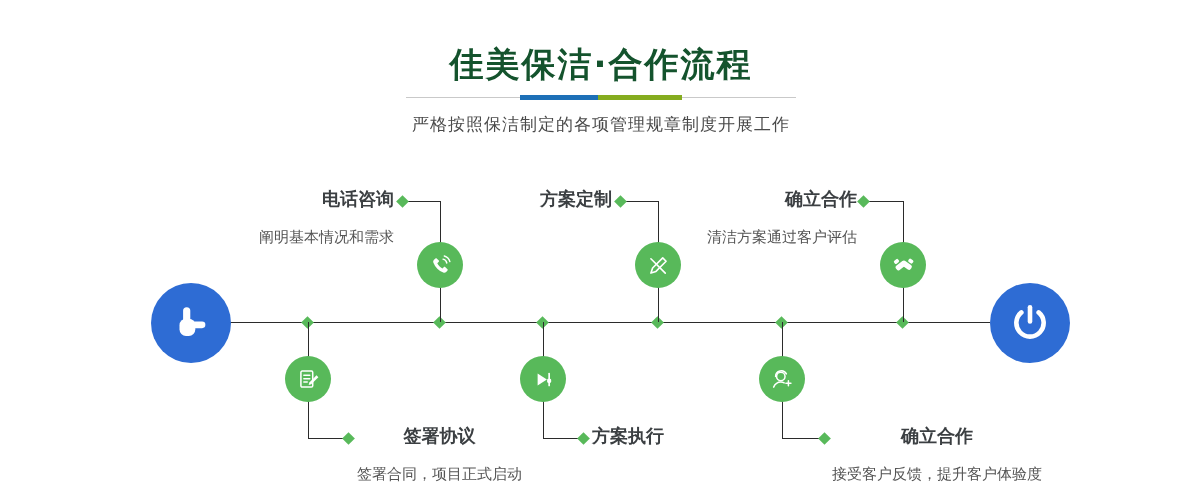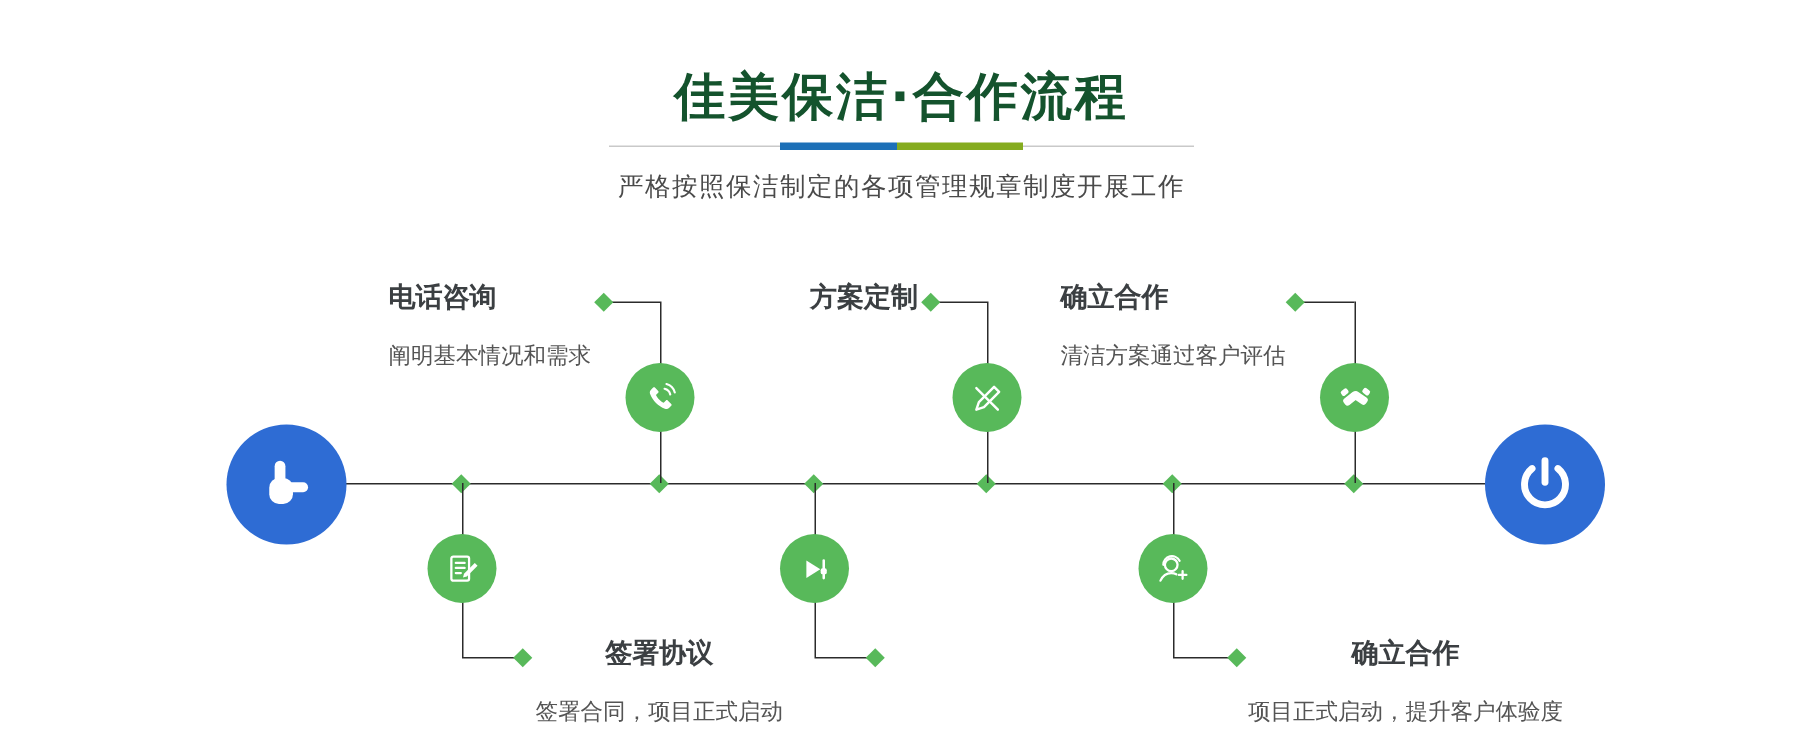--- a/index.html
+++ b/index.html
@@ -39,21 +39,21 @@
 
   .step-circle {
     position:absolute; width:46px; height:46px; border-radius:50%;
     background:var(--accent_green,#58b95a); display:flex; align-items:center; justify-content:center;
   }
   .step-circle svg { width:27px; height:27px; display:block; }
 
   .step-label { position:absolute; white-space:nowrap; }
   .step-label .title { font-size:18px; font-weight:bold; color:#3b3f42; line-height:21px; }
   .step-label .desc  { font-size:15px; color:#545454; margin-top:19px; line-height:18px; }
-  .step-label.top { top:188px; }
+  .step-label.top { text-align:right; top:188px; }
   .step-label.bottom { text-align:center; top:425px; }
 
   
   .t1-v { left:440px; top:201px; height:121px; }
   .t1-h { left:402px; top:201px; width:38px; }
   .t1-d { left:398px; top:197px; }
   .t1-c { left:417px; top:242px; }
   .t1-label { right:808px; }
   
   .t2-v { left:658px; top:201px; height:121px; }
@@ -214,35 +214,36 @@
   <div class="step-circle b2-c">
     <span>
       <svg viewBox="0 0 32 32" aria-hidden="true">
         <path d="M9 9v14l11-7z" fill="#ffffff"></path>
         <rect x="21.7" y="8" width="2" height="16" rx="1" fill="#ffffff"></rect>
         <rect x="20.3" y="15.2" width="4.8" height="4.8" rx="1.5" fill="#ffffff"></rect>
       </svg>
     </span>
   </div>
   <div class="step-label bottom b2-label">
+    <div class="title">方案执行</div>
   </div>
 
   <div class="vline b3-v"></div>
   <div class="hline b3-h"></div>
   <span class="diamond b3-d"></span>
   <div class="step-circle b3-c">
     <span>
       <svg viewBox="0 0 32 32" aria-hidden="true">
         <g fill="none" stroke="#ffffff" stroke-width="1.8" stroke-linecap="round">
           <circle cx="14" cy="12.5" r="5"></circle>
           <path d="M7.8 12.5a6.8 6.8 0 0 1 12.8-3.2"></path>
           <path d="M5.5 25c1.8-4 5-6 8.5-6 1.4 0 2.8.3 4 1"></path>
           <path d="M23 17.5v6M20 20.5h6"></path>
         </g>
       </svg>
     </span>
   </div>
   <div class="step-label bottom b3-label">
     <div class="title">确立合作</div>
-    <div class="desc">项目正式启动，提升客户体验度</div>
+    <div class="desc">接受客户反馈，提升客户体验度</div>
   </div>
 
 </div>
 
 </body></html>

